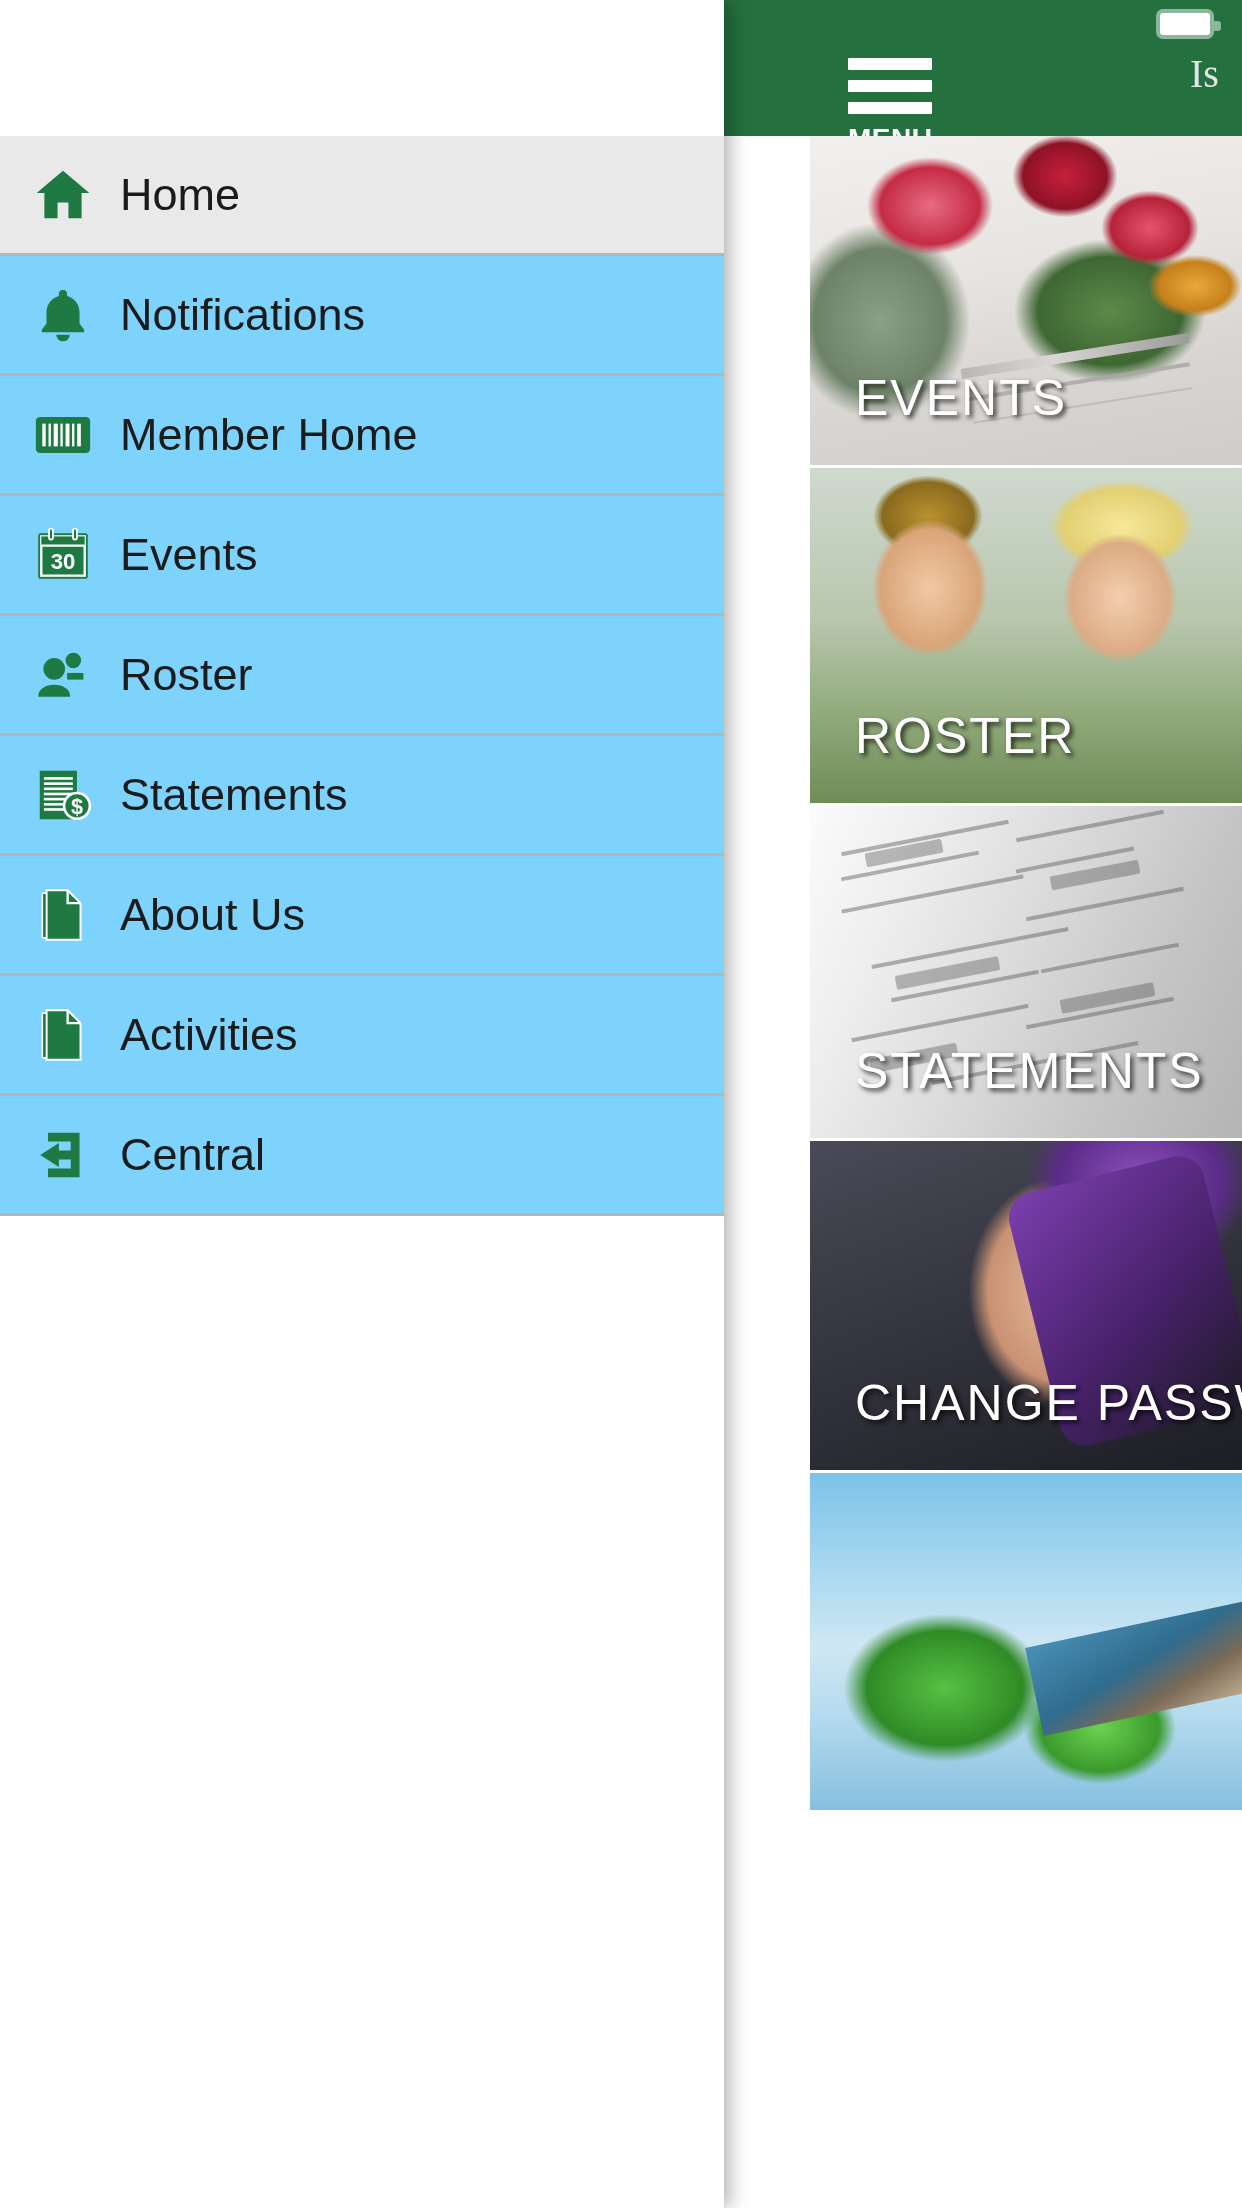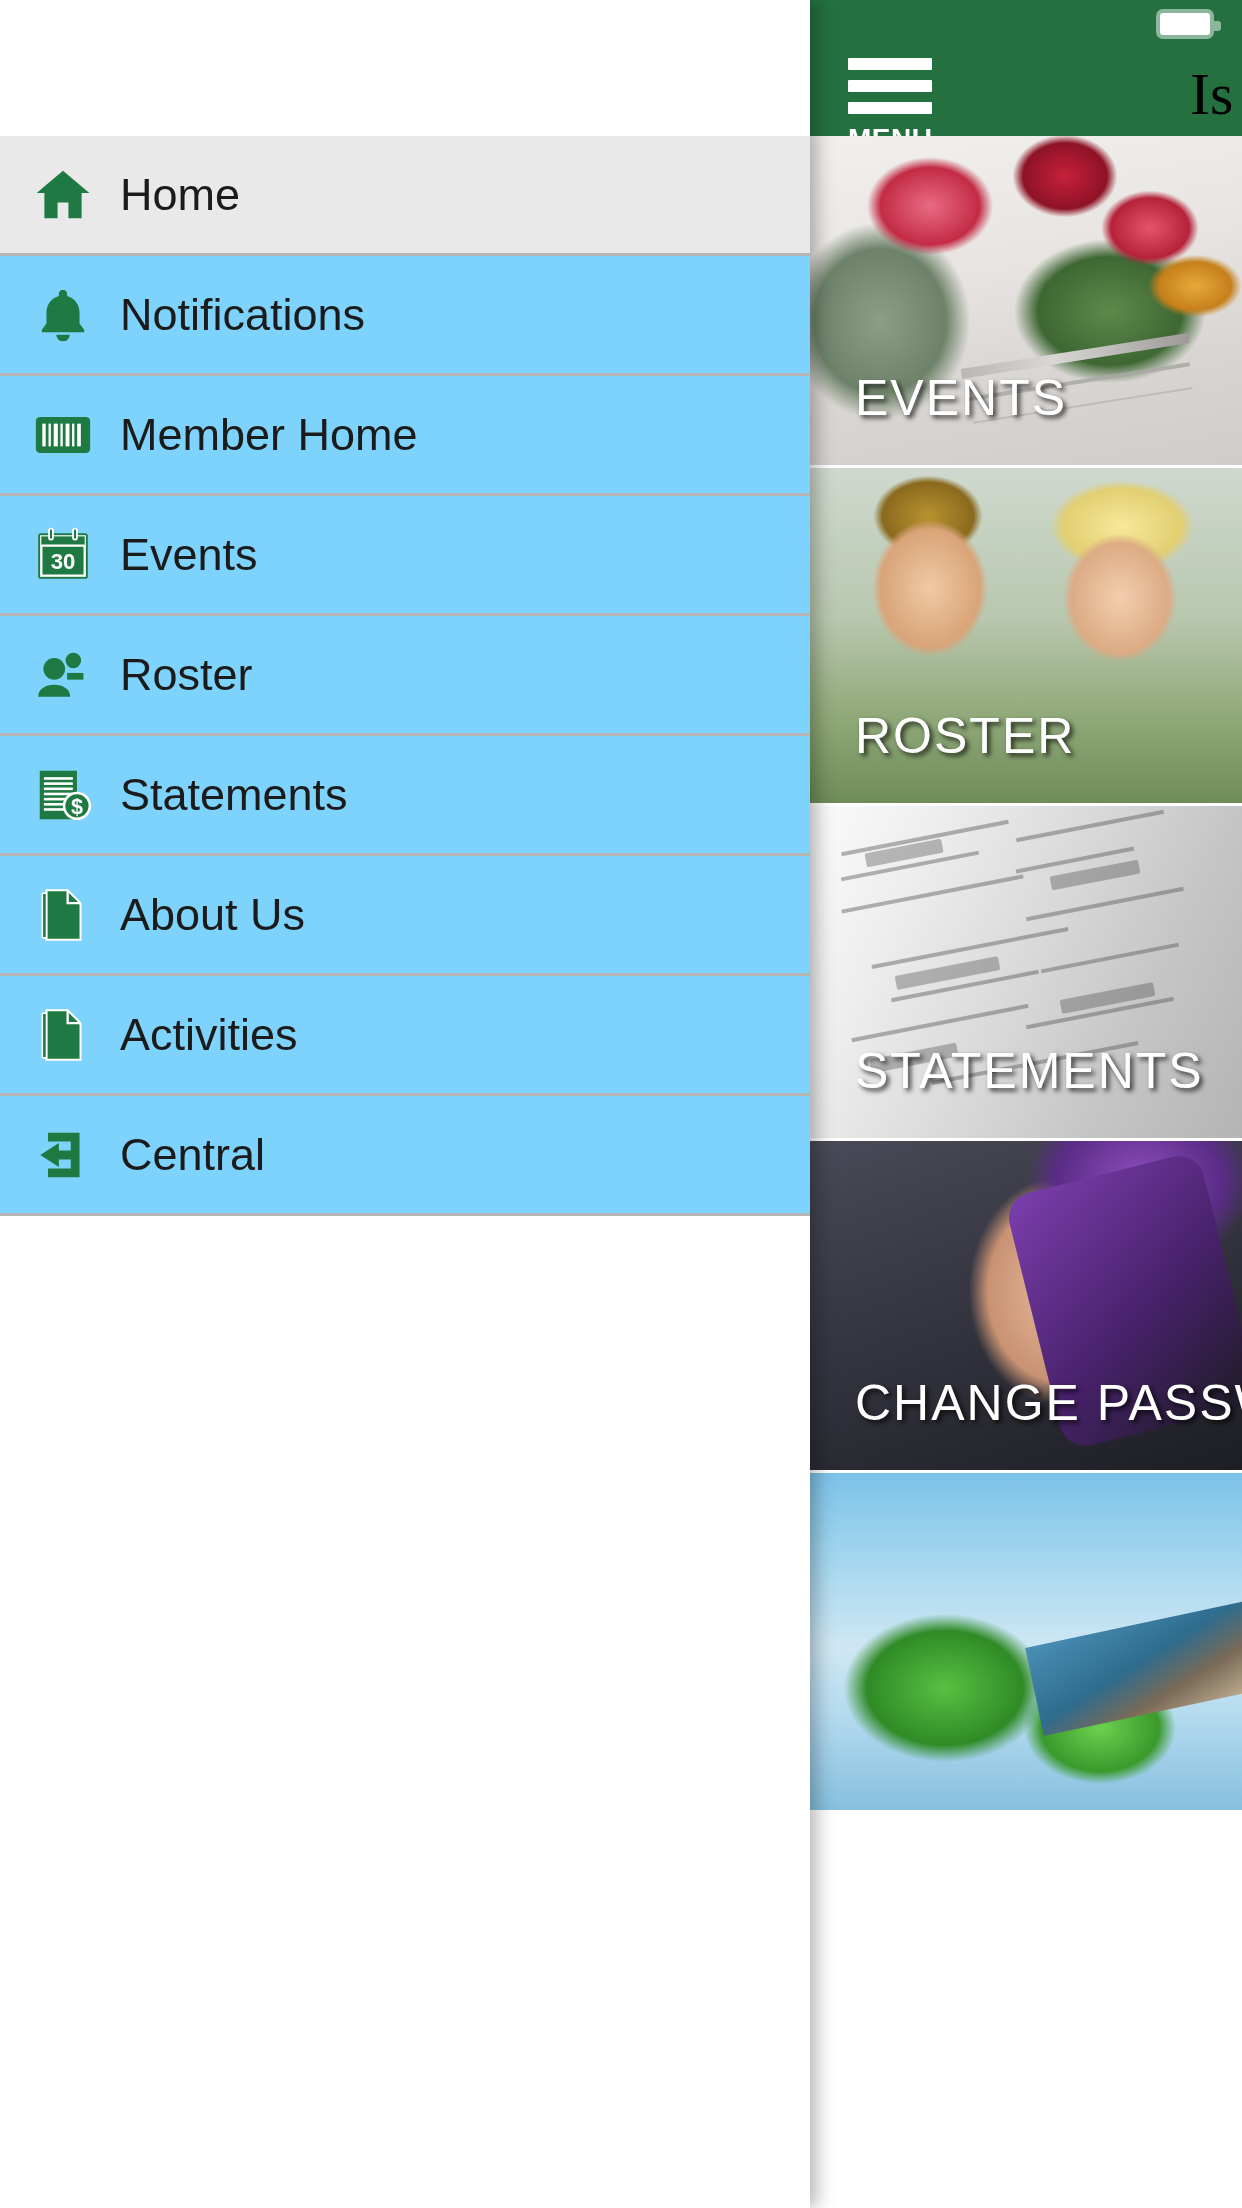--- a/index.html
+++ b/index.html
@@ -78,24 +78,24 @@
     color: #ffffff;
     font-size: 28px;
     font-weight: bold;
     letter-spacing: 0.5px;
     text-align: center;
     line-height: 30px;
   }
   .appbar-title {
     position: absolute;
     left: 1190px;
-    top: 14px;
-    color: #000000;
+    top: 4px;
+    color: #e5e5e5;
     font-family: "Liberation Serif", serif;
-    font-size: 60px;
+    font-size: 40px;
     white-space: nowrap;
   }
 
   
   .tiles {
     position: absolute;
     top: 136px;
     left: 810px;
     width: 432px;
     bottom: 0;
@@ -201,21 +201,21 @@
     right: -20px; top: 150px;
     width: 230px; height: 90px;
     background: linear-gradient(160deg, #4a8fb5 0%, #2f6c8e 45%, #7a6a56 70%, #c8b79a 100%);
     transform: rotate(-12deg);
   }
 
   
   .drawer {
     position: absolute;
     top: 0; left: 0;
-    width: 810px;
+    width: 724px;
     height: 2208px;
     background: #ffffff;
     box-shadow: 6px 0 18px rgba(0,0,0,0.30);
     z-index: 10;
     overflow: hidden;
   }
   .drawer-top {
     height: 136px;
     background: #ffffff;
   }

